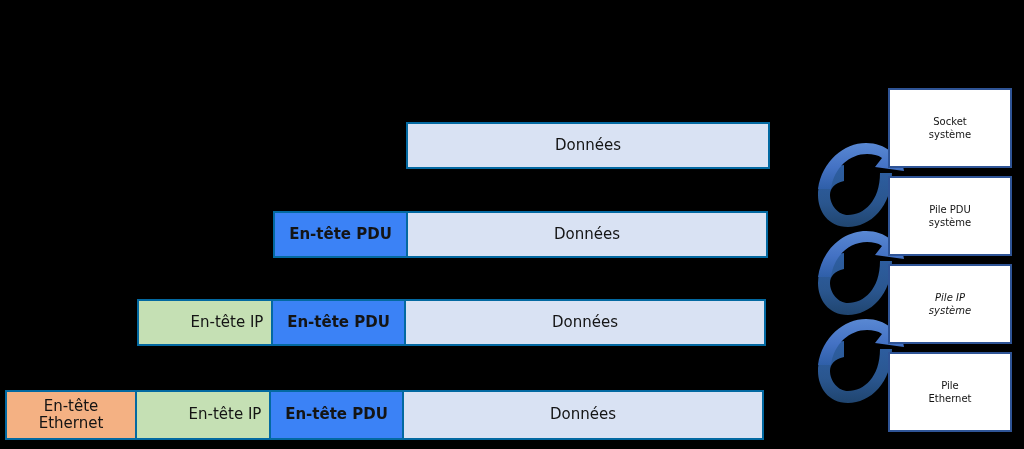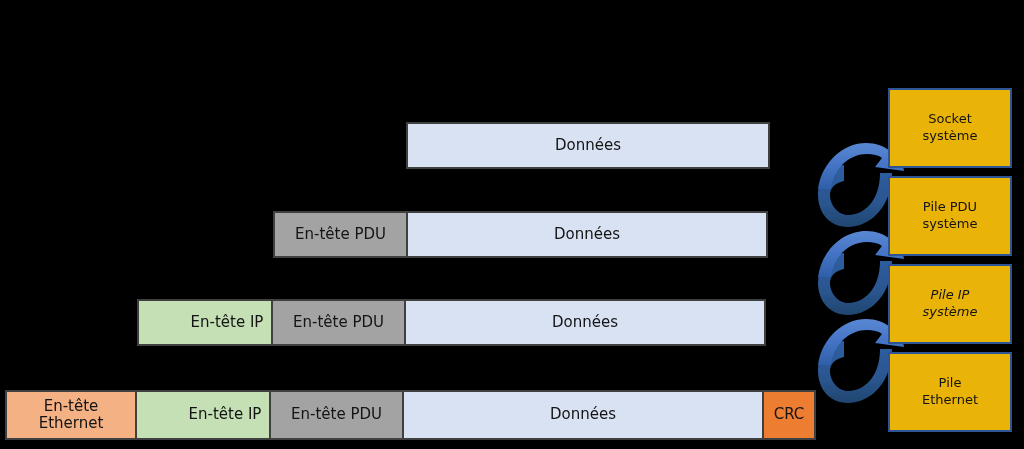--- a/index.html
+++ b/index.html
@@ -6,28 +6,28 @@
   body{
     width:1024px;height:449px;position:relative;overflow:hidden;
     font-family:"DejaVu Sans","Liberation Sans",sans-serif;
   }
   #stage{position:absolute;inset:0;background:#000000;}
 
   
   .row{position:absolute;display:flex;}
   .seg{
     box-sizing:border-box;
-    border:2px solid #404040;
+    border:2px solid #0369a1;
     display:flex;align-items:center;justify-content:center;
     text-align:center;line-height:1.15;
     color:#141414;font-size:15px;
     white-space:pre-line;
   }
   .seg.data{background:#D9E2F3;}
-  .seg.pdu{background:#a3a3a3;}
+  .seg.pdu{background:#3b82f6;font-weight:bold;}
   .seg.ip{background:#C5E0B4;padding-left:44px;}
   .seg.eth{background:#F4B183;}
   .seg.crc{background:#ED7D31;}
 
   
   #row1{left:406px;top:122px;height:47px;}
   #row1 .data{width:364px;height:47px;}
 
   #row2{left:273px;top:211px;height:47px;}
   #row2 .pdu{width:135px;height:47px;}
@@ -42,24 +42,24 @@
   #row4 .eth{width:132px;height:50px;}
   #row4 .ip{width:136px;height:50px;margin-left:-2px;}
   #row4 .pdu{width:135px;height:50px;margin-left:-2px;}
   #row4 .data{width:362px;height:50px;margin-left:-2px;}
   #row4 .crc{width:54px;height:50px;margin-left:-2px;font-size:15px;}
 
   
   .stackbox{
     position:absolute;left:888px;width:124px;height:80px;
     box-sizing:border-box;
-    background:#eab308;border:2px solid #2F5496;
+    background:#ffffff;border:2px solid #2F5496;
     display:flex;align-items:center;justify-content:center;
     text-align:center;line-height:1.3;
-    color:#141414;font-size:13px;white-space:pre-line;
+    color:#141414;font-size:10px;white-space:pre-line;
   }
   #sb0{top:88px;}
   #sb1{top:176px;text-align:center;}
   #sb2{top:264px;font-style:italic;}
   #sb3{top:352px;}
 
   
   #arrows{position:absolute;left:0;top:0;width:1024px;height:449px;pointer-events:none;}
 </style>
 </head>
@@ -133,21 +133,20 @@
     <div class="seg pdu">En-tête PDU</div>
     <div class="seg data">Données</div>
   </div>
 
   <div class="row" id="row4">
     <div class="seg eth">En-tête
 Ethernet</div>
     <div class="seg ip">En-tête IP</div>
     <div class="seg pdu">En-tête PDU</div>
     <div class="seg data">Données</div>
-    <div class="seg crc">CRC</div>
   </div>
 
   <div class="stackbox" id="sb0">Socket
 système</div>
   <div class="stackbox" id="sb1">Pile PDU
 système</div>
   <div class="stackbox" id="sb2">Pile IP
 système</div>
   <div class="stackbox" id="sb3">Pile
 Ethernet</div>

